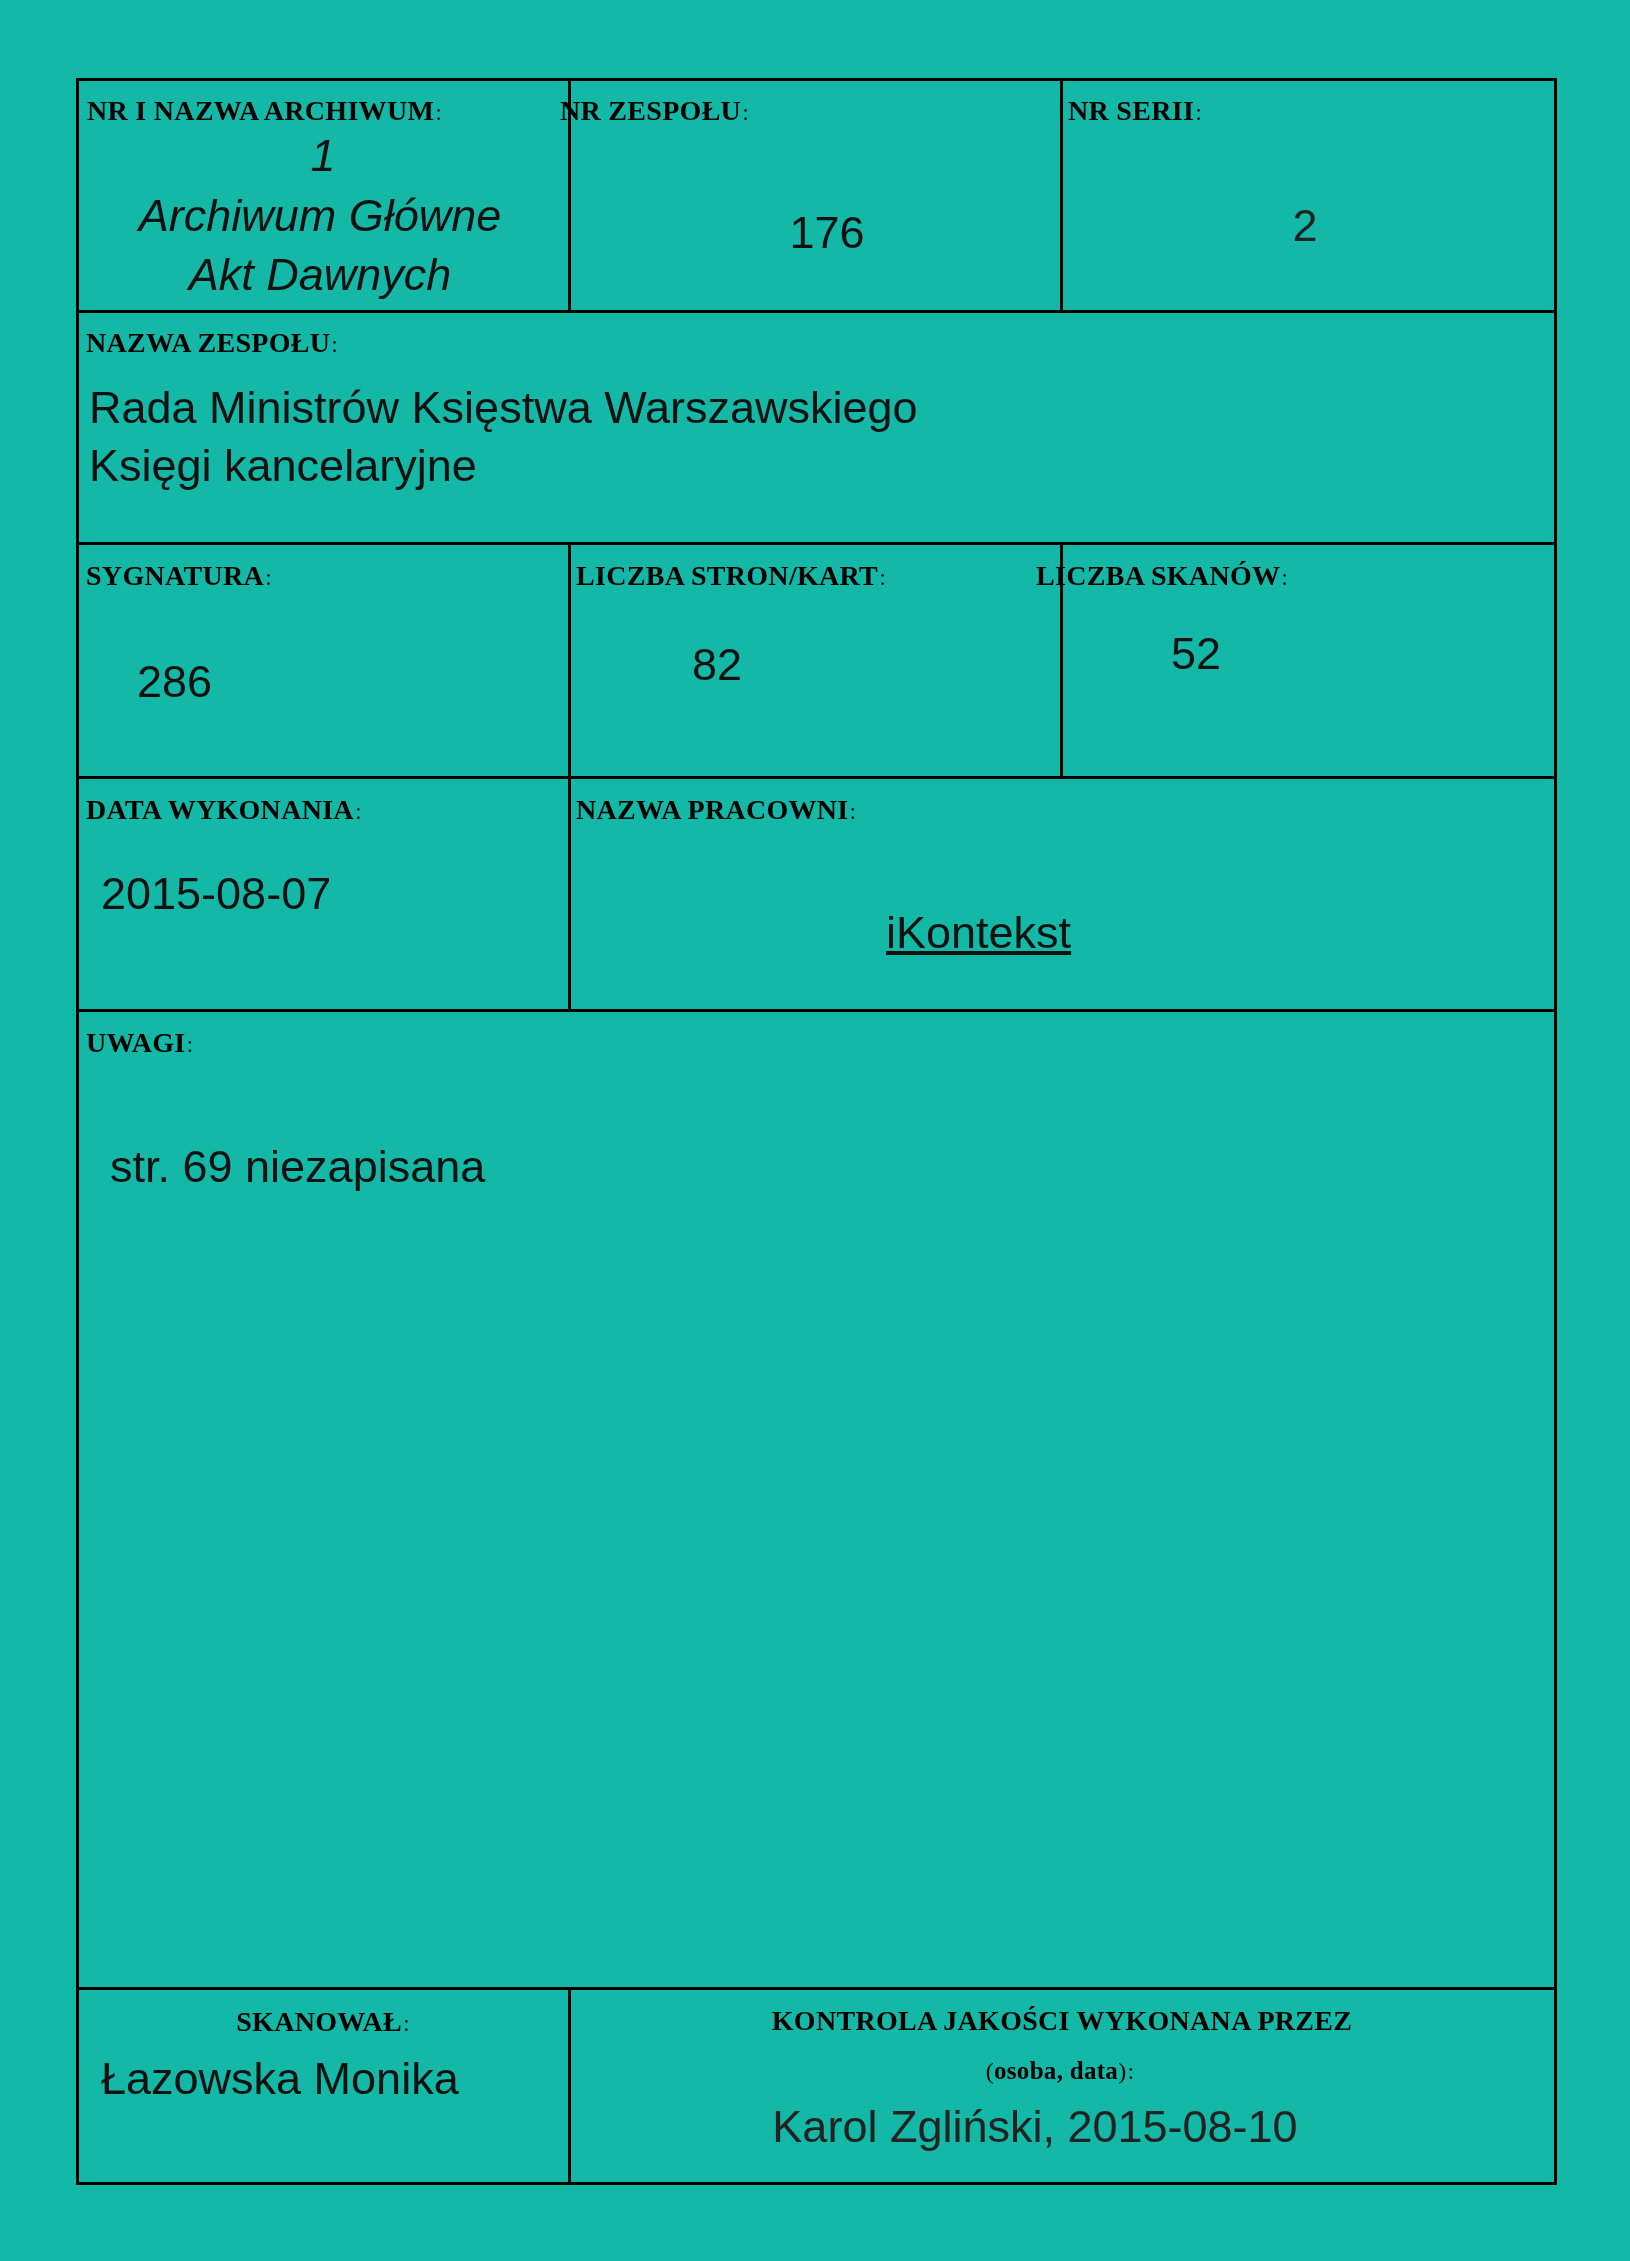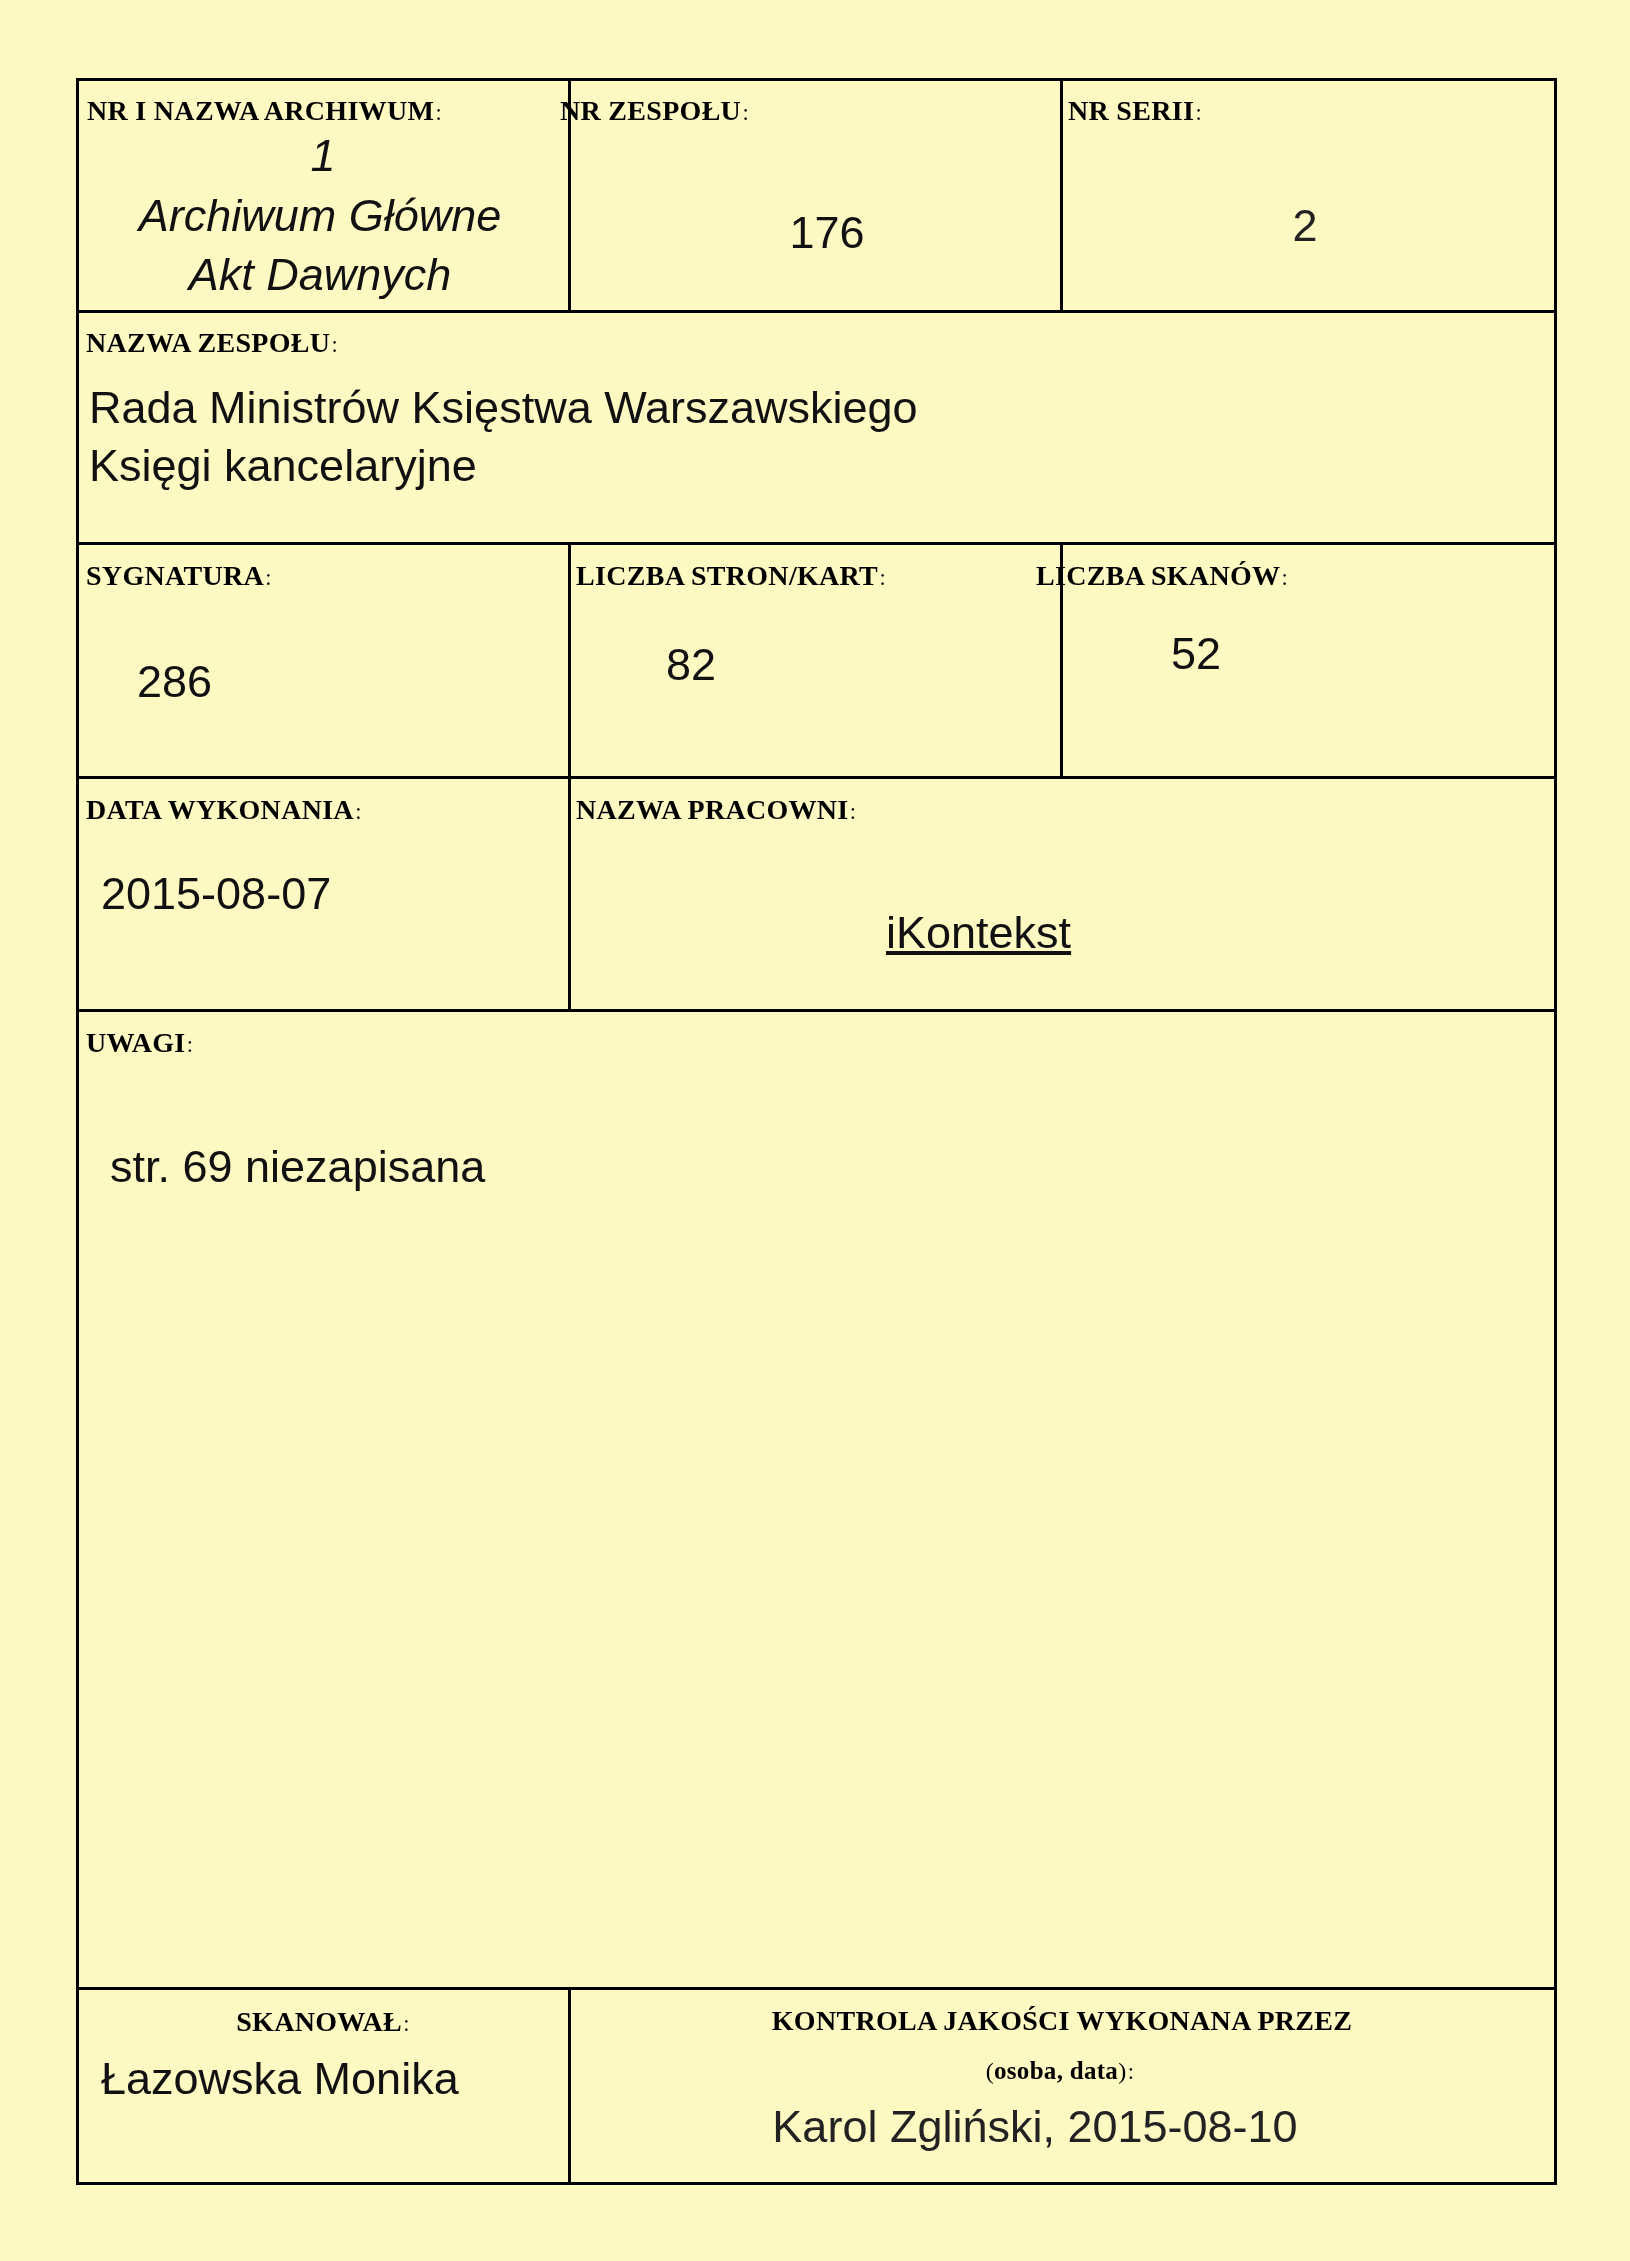--- a/index.html
+++ b/index.html
@@ -1,17 +1,17 @@
 <!DOCTYPE html>
 <html style="font-size:10.5px"><head>
 <meta charset="utf-8">
 <style>
   html, body { margin: 0; padding: 0; background: #ffffff; }
   body { width: 1630px; height: 2261px; position: relative; overflow: hidden; }
-  .sheet { position: absolute; left: 0; top: 0; width: 1630px; height: 2261px; background: #fef9c3; }
+  .sheet { position: absolute; left: 0; top: 0; width: 1630px; height: 2261px; background: #14b8a6; }
 
   
   .hline { position: absolute; background: #000; height: 3.3px; }
   .vline { position: absolute; background: #000; width: 2.6px; }
 
   .label {
     position: absolute;
     font-family: "Liberation Serif", "DejaVu Serif", serif;
     font-weight: bold;
     font-size: 28px;
@@ -83,21 +83,21 @@
   <div class="val" style="left:89px; top:443px;">Księgi kancelaryjne</div>
 
   <div class="label" style="left:86px; top:562px;">
     <span>SYGNATURA</span><span class="colon">:</span>
   </div>
   <div class="val" style="left:137px; top:639px;margin-top:20px;">286</div>
 
   <div class="label" style="left:576px; top:562px;">
     <span>LICZBA STRON/KART</span><span class="colon">:</span>
   </div>
-  <div class="val" style="left:666px; top:642px;">82</div>
+  <div class="val" style="left:692px; top:642px;">82</div>
 
   <div class="label" style="left:1036px; top:562px;">
     <span>LICZBA SKANÓW</span><span class="colon">:</span>
   </div>
   <div class="val" style="left:1171px; top:631px;">52</div>
 
   <div class="label" style="left:86px; top:796px;">
     <span>DATA WYKONANIA</span><span class="colon">:</span>
   </div>
   <div class="val" style="left:101px; top:871px;">2015-08-07</div>

